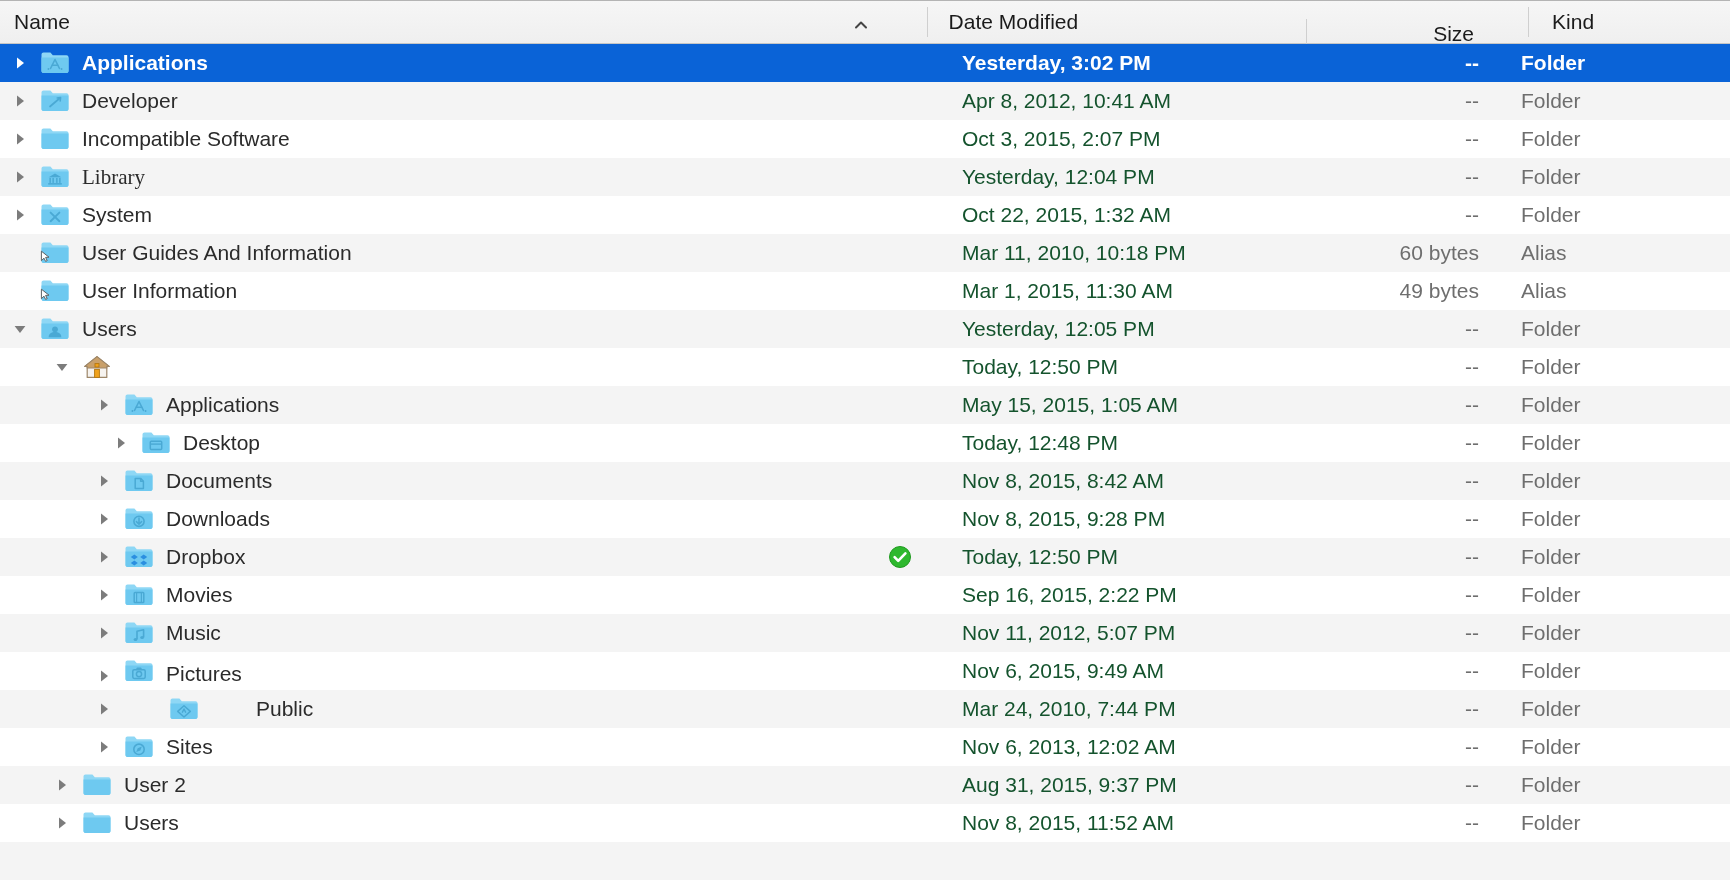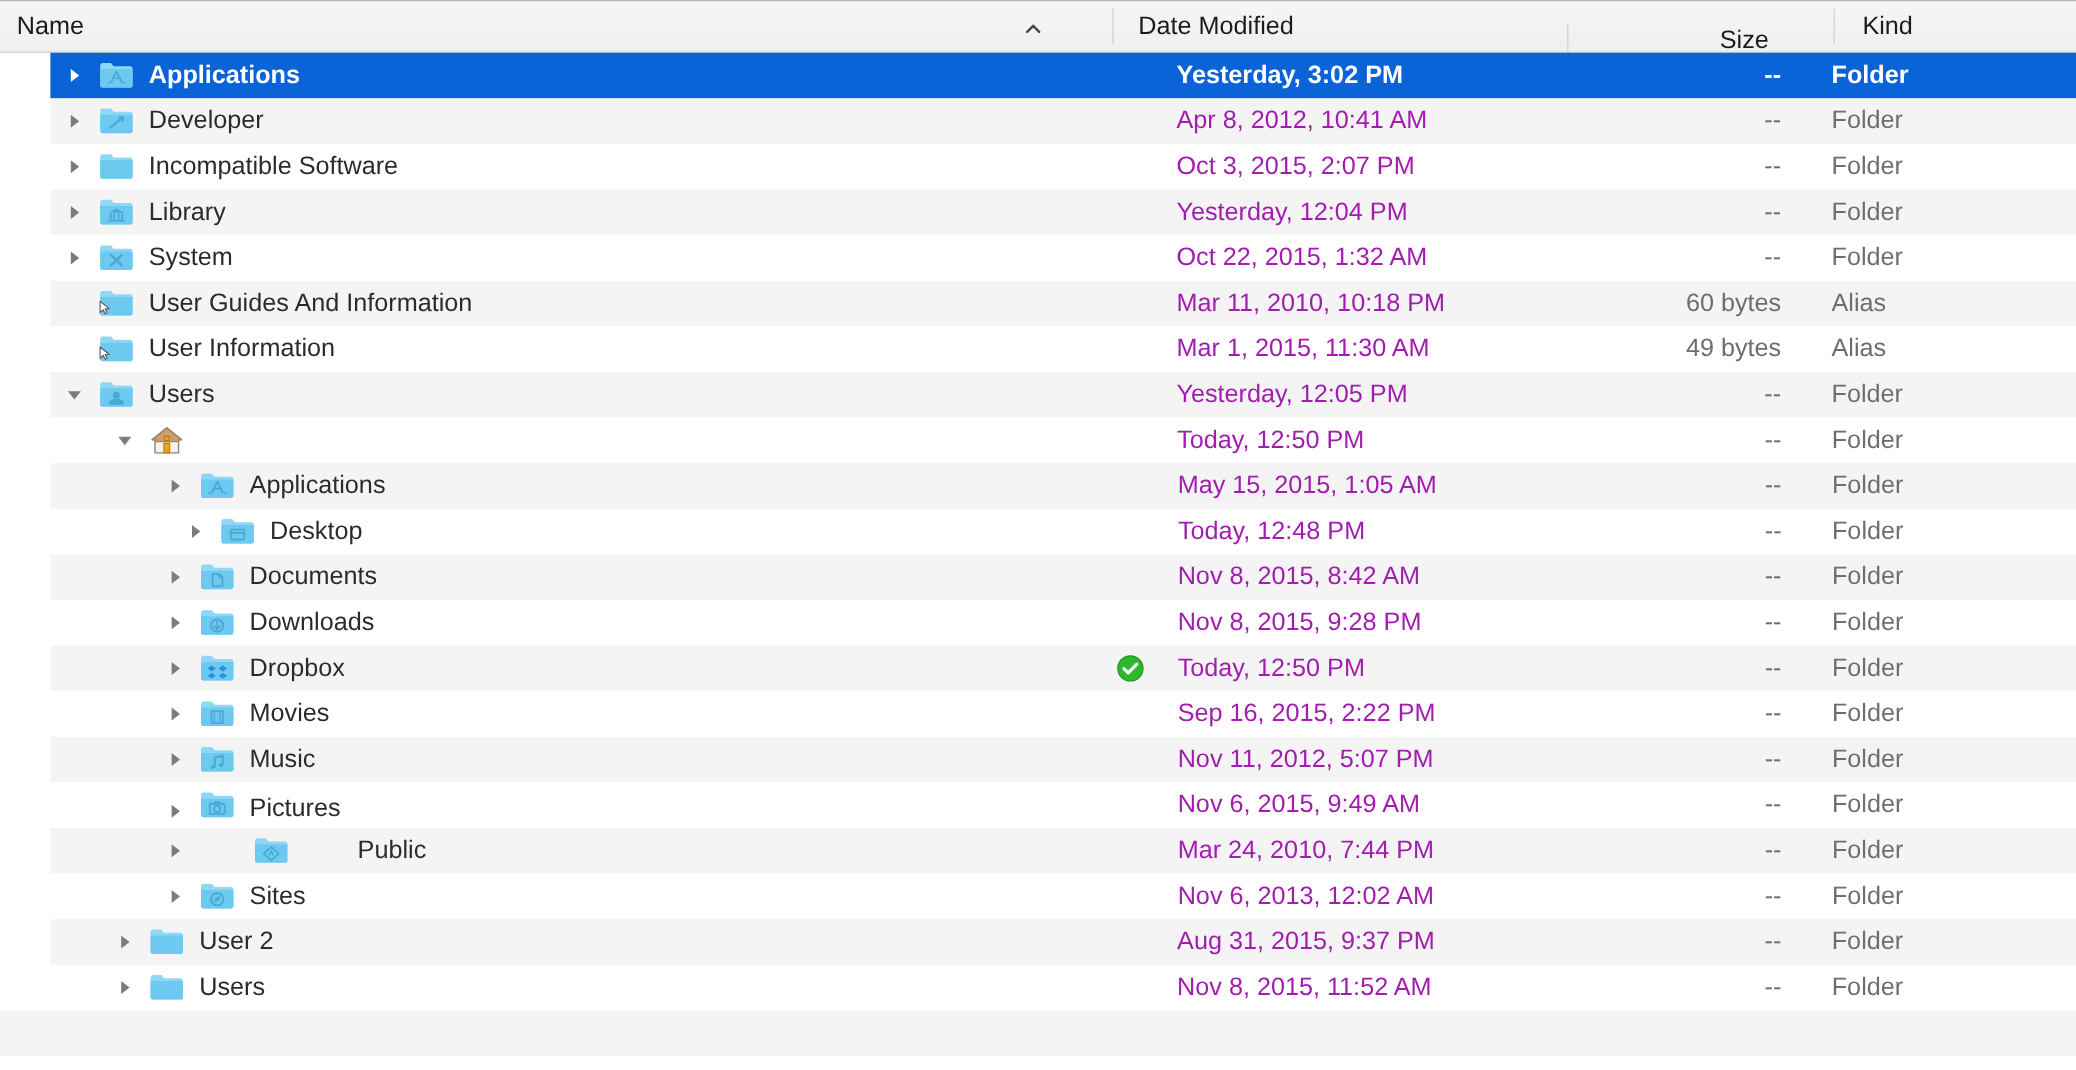--- a/index.html
+++ b/index.html
@@ -72,40 +72,39 @@
     position: relative;
   }
   .row {
     height: 38px;
     display: flex;
     align-items: center;
     box-sizing: border-box;
     font-size: 21px;
     color: #2b2b2b;
     user-select: none;
-    margin-left: 42px;
   }
   .row.odd  { background: #ffffff; }
   .row.even { background: #f4f4f4; }
   .row.selected { background: #0a63d7; color: #ffffff; }
 
   .cell-name {
     width: 940px;
     display: flex;
     align-items: center;
     box-sizing: border-box;
     overflow: hidden;
     white-space: nowrap;
     position: relative;
   }
   .cell-date {
     width: 362px;
     padding-left: 22px;
     box-sizing: border-box;
-    color: #a21caf;
+    color: #14532d;
     white-space: nowrap;
   }
   .cell-size {
     width: 195px;
     padding-right: 18px;
     box-sizing: border-box;
     text-align: right;
     color: #6e6e6e;
     white-space: nowrap;
   }
@@ -250,21 +249,21 @@
               <path d="M1.5 9.6 L28.5 9.6 L28.5 23 C28.5 24.1 27.6 25 26.5 25 L3.5 25 C2.4 25 1.5 24.1 1.5 23 Z" fill="#6ec9f0"></path>
             </svg>
           </span>
           <span class="name-label">Incompatible Software</span>
         </div>
         <div class="cell-date">Oct 3, 2015, 2:07 PM</div>
         <div class="cell-size">--</div>
         <div class="cell-kind">Folder</div>
       </div>
       <div class="row even">
-        <div class="cell-name" style="padding-left: 10px;">
+        <div class="cell-name" style="padding-left: 10px; font-family: Liberation Serif, serif;">
           <span class="twisty">
             <svg width="16" height="16" viewBox="0 0 16 16">
               <path d="M5 2.6 L12 8 L5 13.4 Z" fill="#7c7c7c"></path>
             </svg>
           </span>
           <span class="row-icon">
             <svg width="30" height="30" viewBox="0 0 30 30">
               <path d="M1.5 6.5 C1.5 5.4 2.4 4.5 3.5 4.5 L10.4 4.5 L12.8 7.2 L26.5 7.2 C27.6 7.2 28.5 8.1 28.5 9.2 L28.5 23 C28.5 24.1 27.6 25 26.5 25 L3.5 25 C2.4 25 1.5 24.1 1.5 23 Z" fill="#8ed7f5"></path>
               <path d="M1.5 9.6 L28.5 9.6 L28.5 23 C28.5 24.1 27.6 25 26.5 25 L3.5 25 C2.4 25 1.5 24.1 1.5 23 Z" fill="#6ec9f0"></path>
               <path d="M15 11.5 L21.4 15.2 L8.6 15.2 Z" fill="#4aa9d4"></path>

